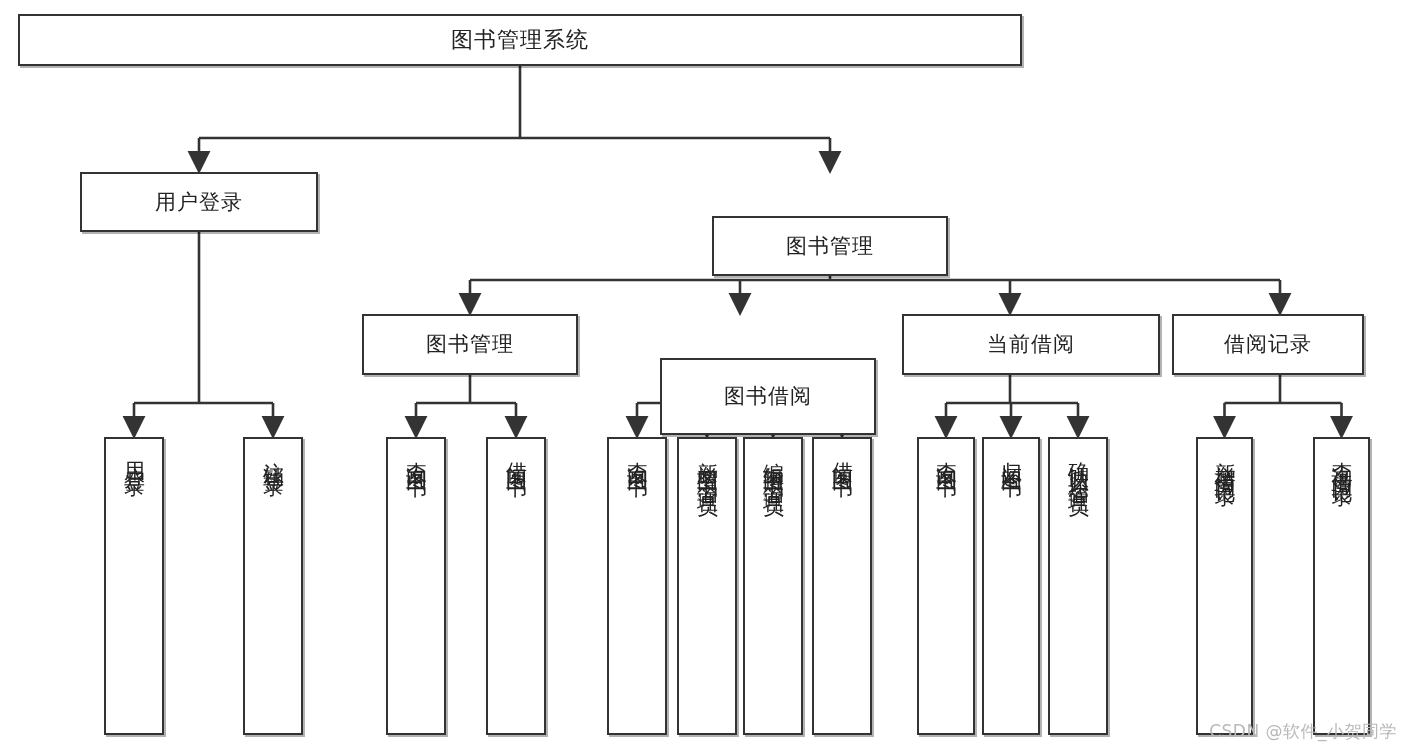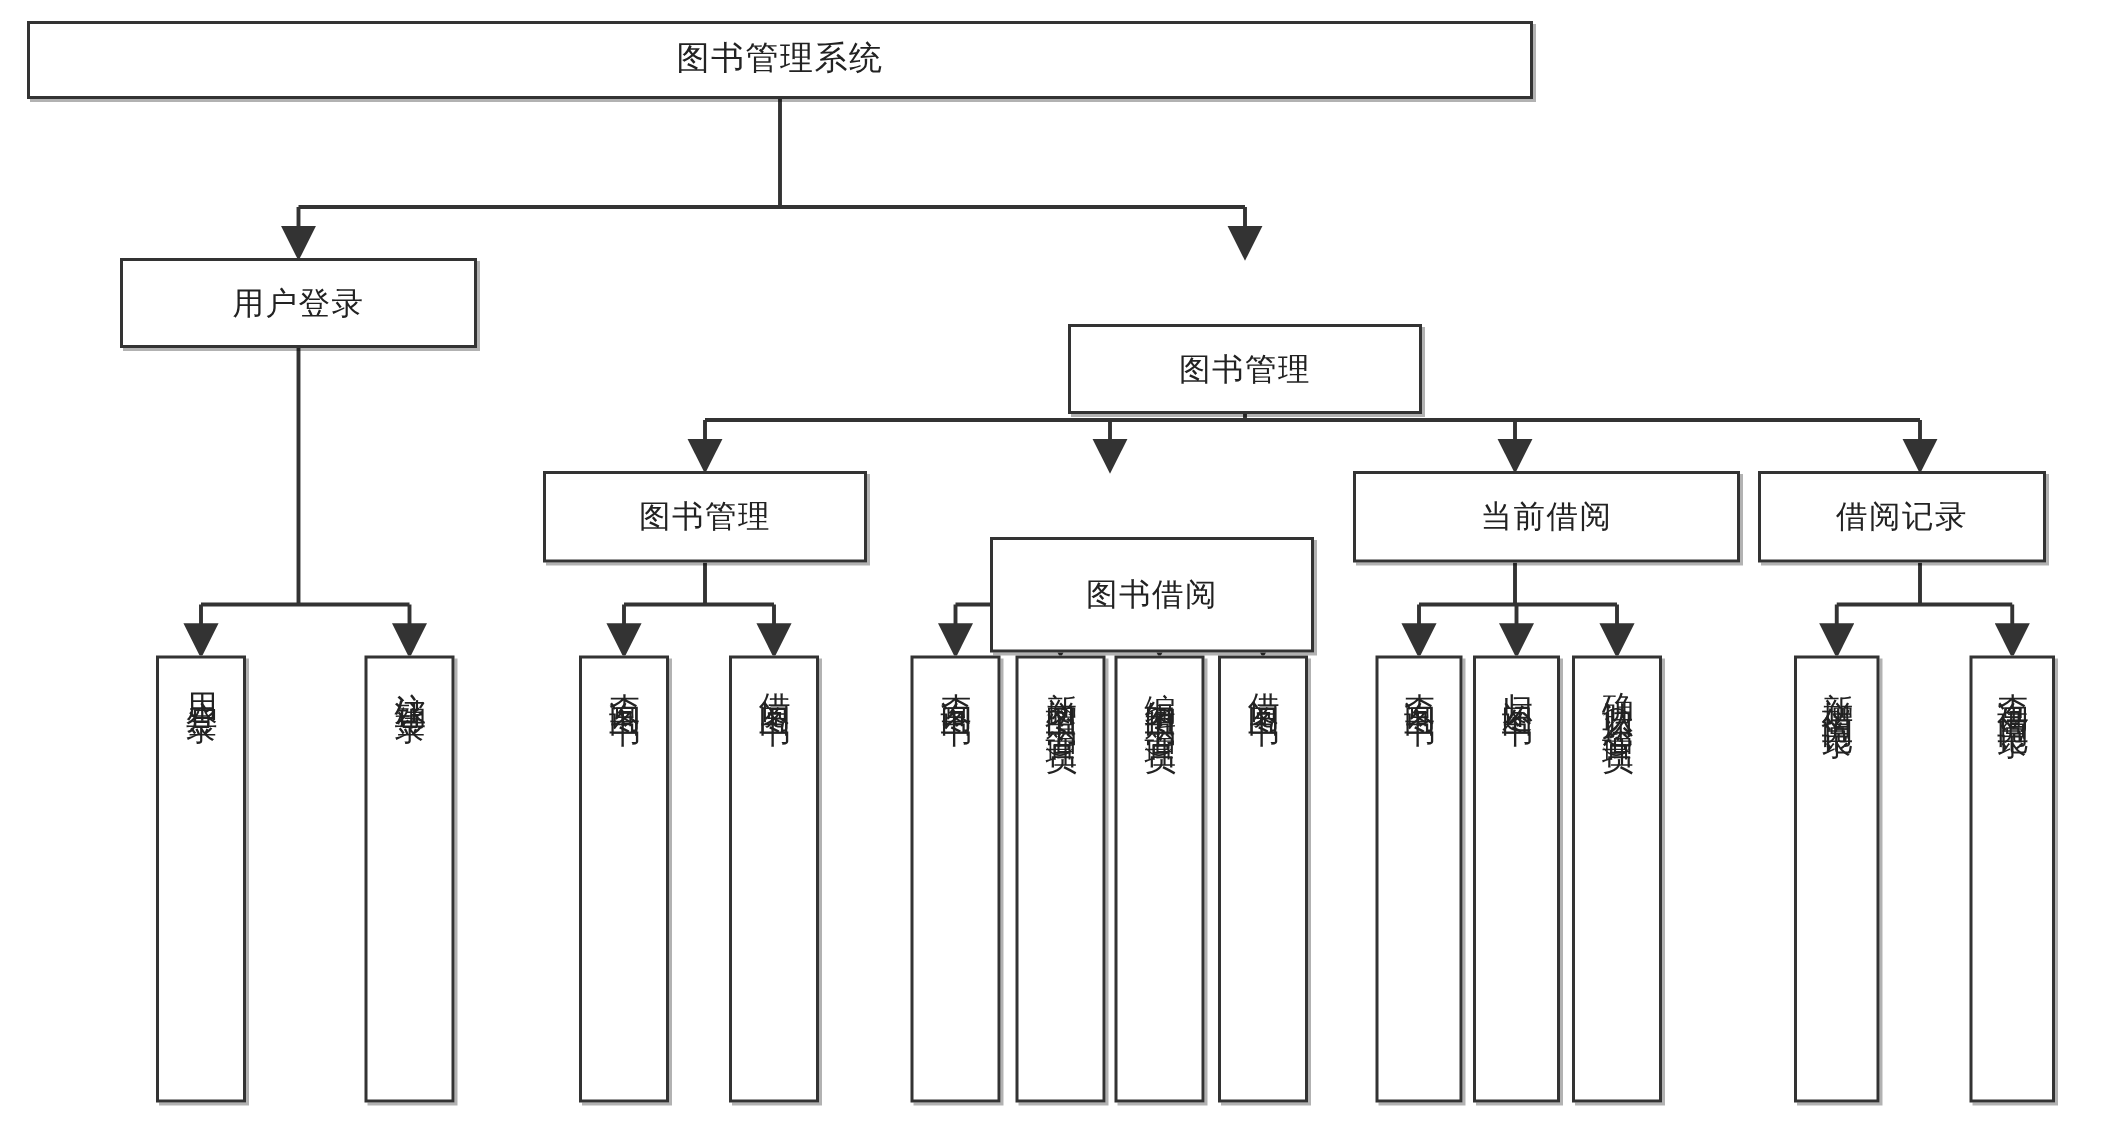--- a/index.html
+++ b/index.html
@@ -177,13 +177,14 @@
         <span class="label">确认归还（管理员）</span>
       </div>
       <div class="node leaf v" style="left: 1196px; top: 437px; width: 57px; height: 298px;">
         <span class="label">新增借阅记录</span>
       </div>
       <div class="node leaf v" style="left: 1313px; top: 437px; width: 57px; height: 298px;">
         <span class="label">查询借阅记录</span>
       </div>
     </div>
 
+  <div id="watermark">CSDN @软件_小贺同学</div>
 </div>
 
 </body></html>

